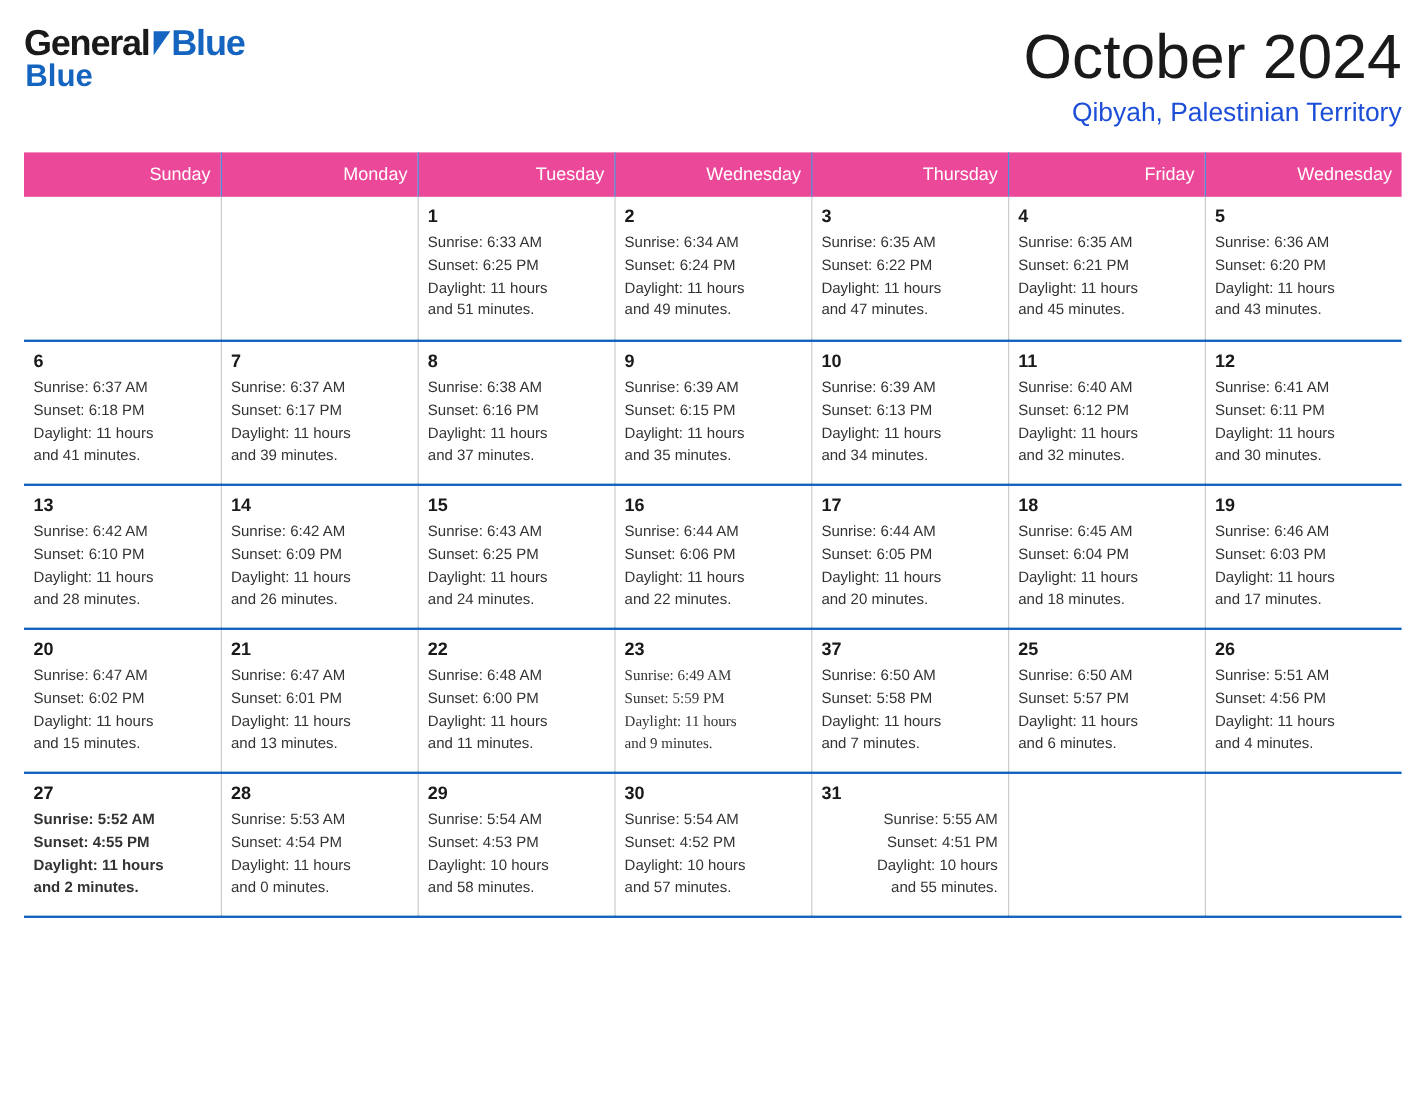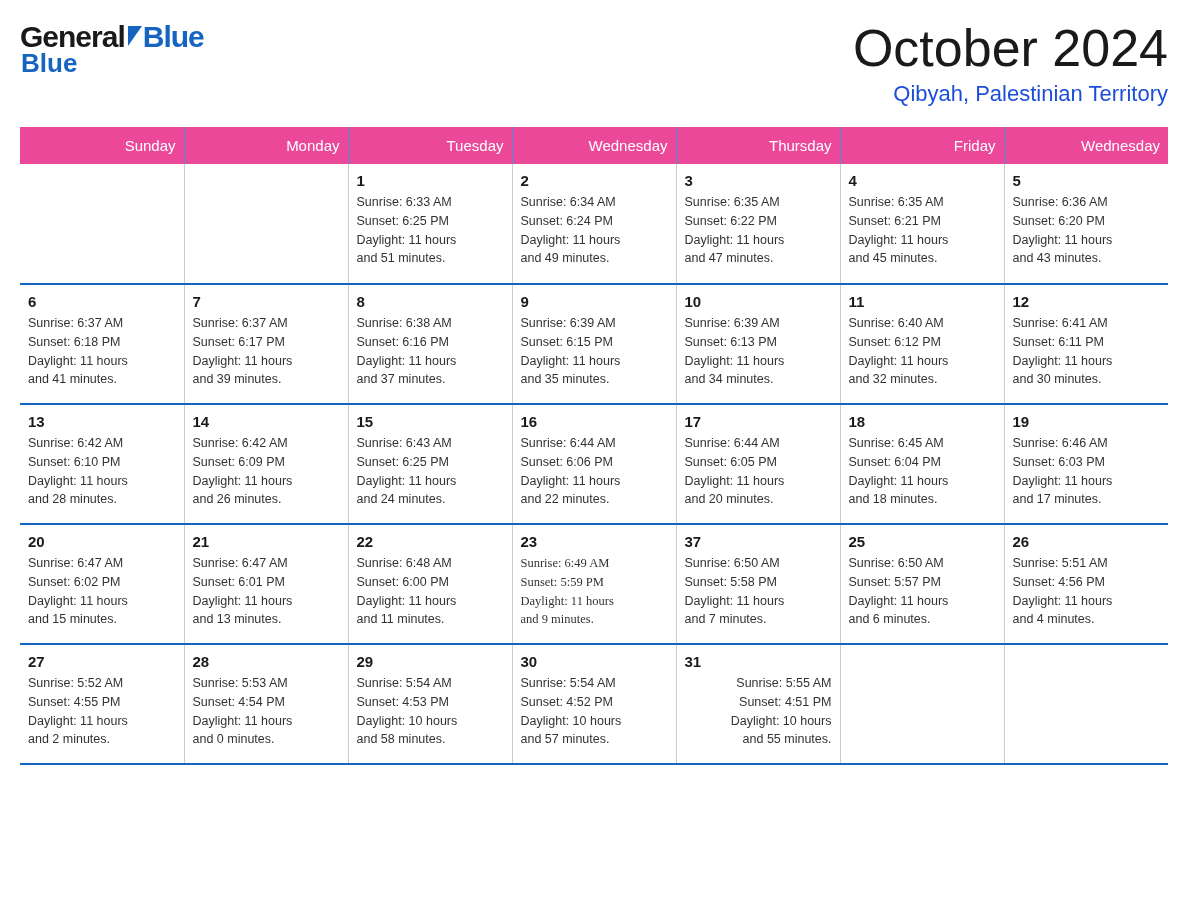--- a/index.html
+++ b/index.html
@@ -351,21 +351,21 @@
           <div class="day-number">26</div>
           <div class="day-info" style="white-space: pre-line;">Sunrise: 5:51 AM
 Sunset: 4:56 PM
 Daylight: 11 hours
 and 4 minutes.</div>
         </td>
       </tr>
       <tr>
         <td>
           <div class="day-number">27</div>
-          <div class="day-info" style="white-space: pre-line;">Sunrise: 5:52 AM
+          <div class="day-info" style="white-space: pre-line; font-weight: bold;">Sunrise: 5:52 AM
 Sunset: 4:55 PM
 Daylight: 11 hours
 and 2 minutes.</div>
         </td>
         <td>
           <div class="day-number">28</div>
           <div class="day-info" style="white-space: pre-line;">Sunrise: 5:53 AM
 Sunset: 4:54 PM
 Daylight: 11 hours
 and 0 minutes.</div>

